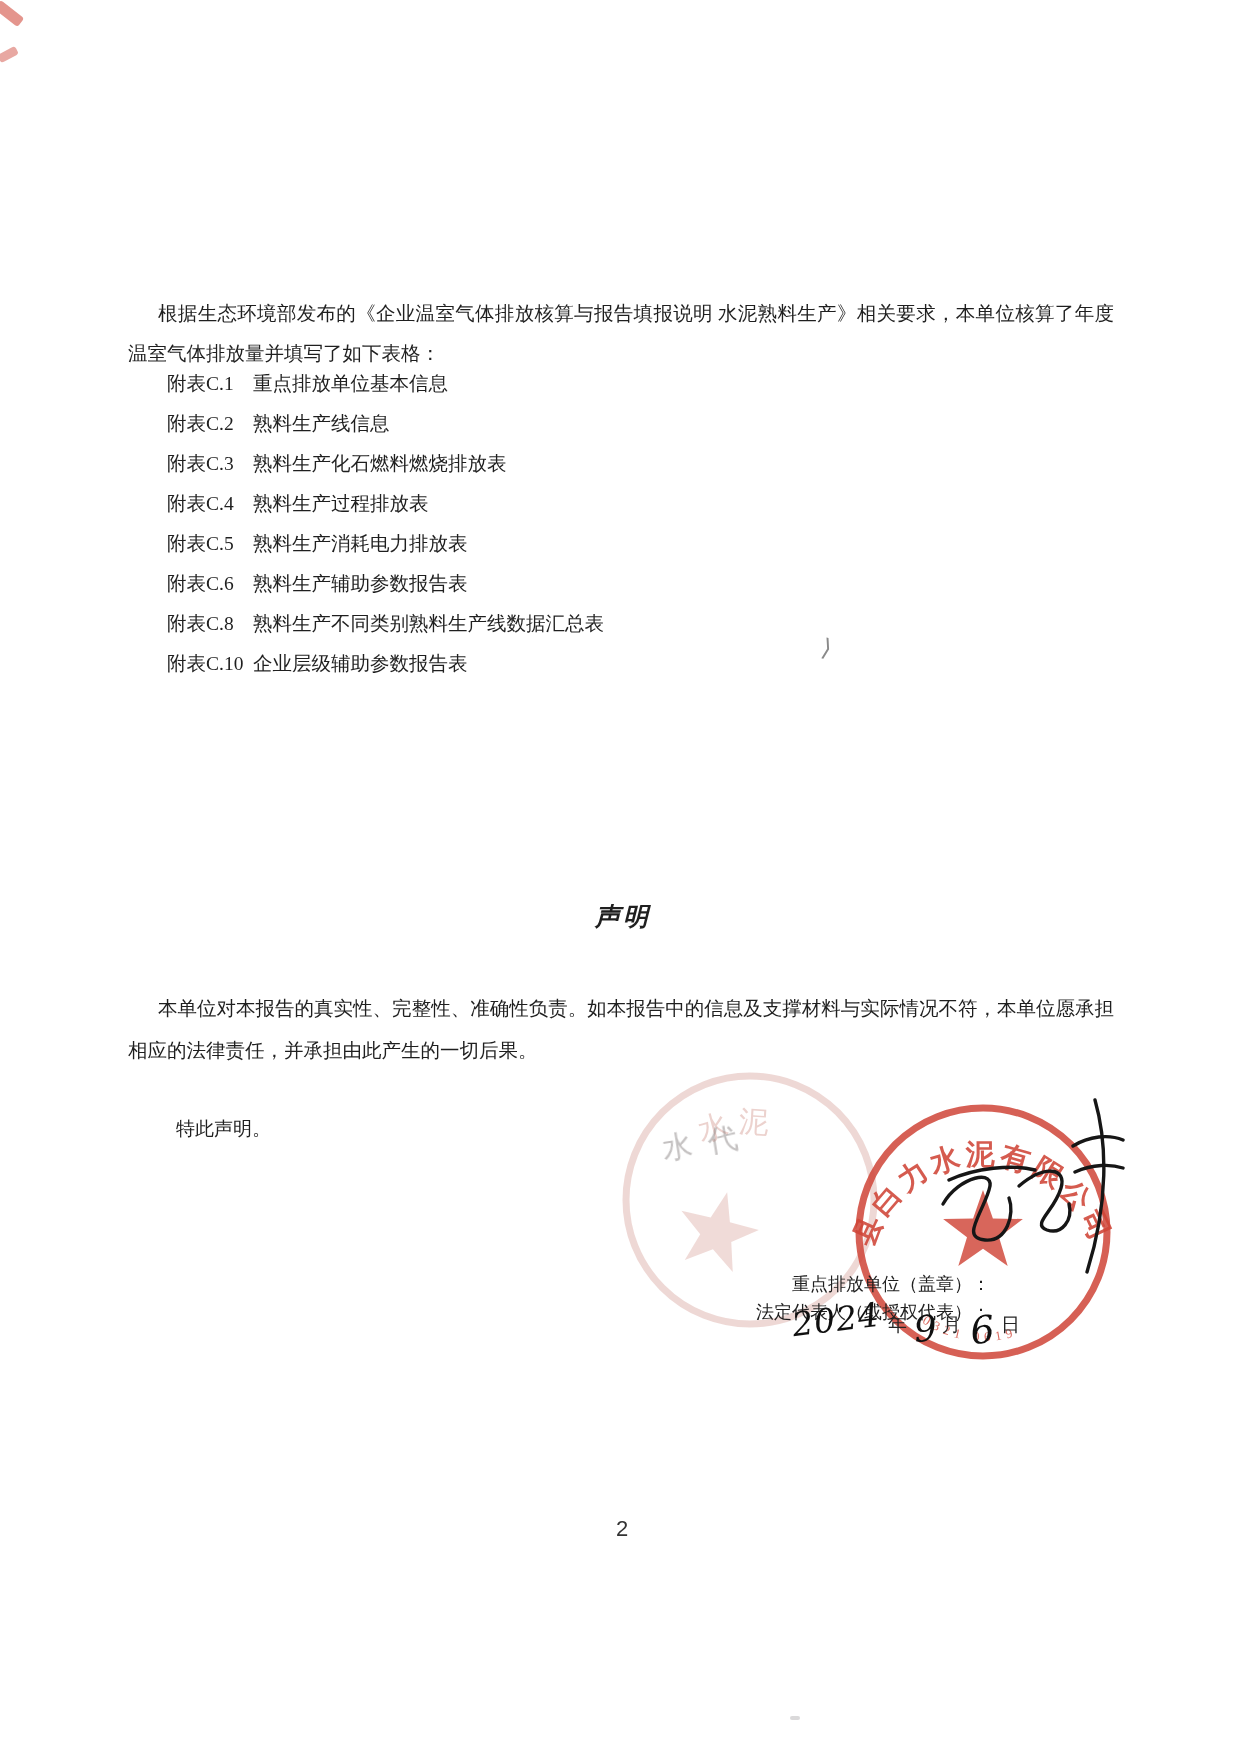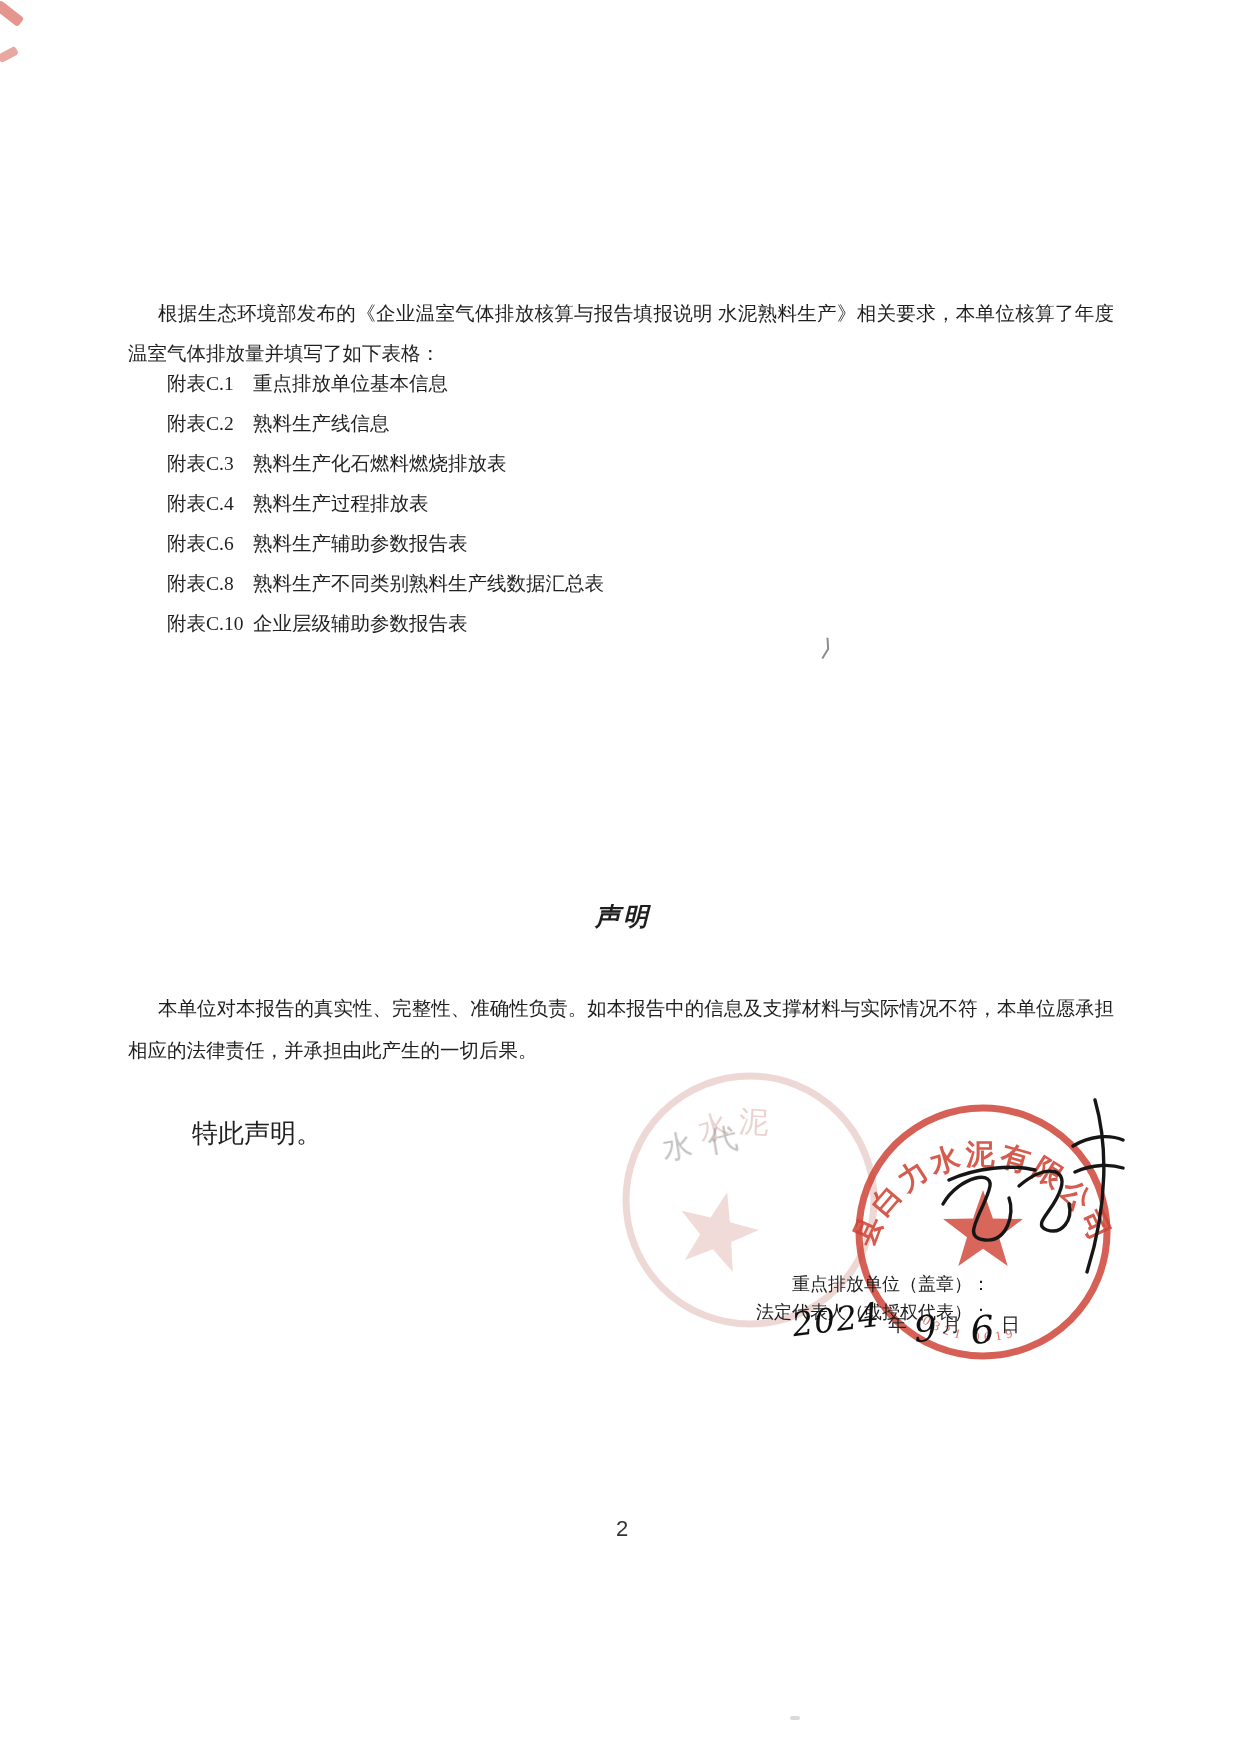--- a/index.html
+++ b/index.html
@@ -14,21 +14,21 @@
     padding-left:7px;
   }
   .abs{position:absolute;}
   .body-text{font-size:19.5px;line-height:40px;text-align:justify;}
   .indent{text-indent:30px;}
   .list{left:167px;top:370px;}
   .list-row{display:flex;align-items:flex-start;height:40px;font-size:19.5px;}
   .list-label{min-width:86px;white-space:nowrap;}
   .list-title{white-space:nowrap;}
   .heading{left:0;top:900px;width:100%;text-align:center;font-size:25px;font-weight:bold;letter-spacing:3px;font-style:italic;}
-  .closing{left:176px;top:1116px;font-size:26px;margin-left:16px;}
+  .closing{left:176px;top:1116px;font-size:19px;}
   .sig-label{font-size:18px;white-space:nowrap;z-index:4;}
   .date-line{left:792px;top:1296px;display:flex;align-items:baseline;z-index:4;}
   .printed{font-size:19px;color:#262626;}
   .hand{font-family:"DejaVu Serif",serif;font-style:italic;color:#101010;}
   .hand-year{font-size:33px;display:inline-block;transform:rotate(-7deg);letter-spacing:1px;margin-right:8px;}
   .hand-month{font-size:36px;display:inline-block;transform:rotate(-5deg) translateY(10px);margin:0 6px;}
   .hand-day{font-size:38px;display:inline-block;transform:rotate(-6deg) translateY(12px);margin:0 8px;}
   .page-num{left:592px;top:1516px;width:60px;text-align:center;font-size:22px;color:#333;font-family:"Liberation Sans","DejaVu Sans",sans-serif;}
   .seal{z-index:1;}
   .sig{z-index:5;}
@@ -63,20 +63,24 @@
       <span class="list-label">附表C.2</span>
       <span class="list-title">熟料生产线信息</span>
     </div>
     <div class="list-row">
       <span class="list-label">附表C.3</span>
       <span class="list-title">熟料生产化石燃料燃烧排放表</span>
     </div>
     <div class="list-row">
       <span class="list-label">附表C.4</span>
       <span class="list-title">熟料生产过程排放表</span>
+    </div>
+    <div class="list-row">
+      <span class="list-label">附表C.5</span>
+      <span class="list-title">熟料生产消耗电力排放表</span>
     </div>
     <div class="list-row">
       <span class="list-label">附表C.6</span>
       <span class="list-title">熟料生产辅助参数报告表</span>
     </div>
     <div class="list-row">
       <span class="list-label">附表C.8</span>
       <span class="list-title">熟料生产不同类别熟料生产线数据汇总表</span>
     </div>
     <div class="list-row">

